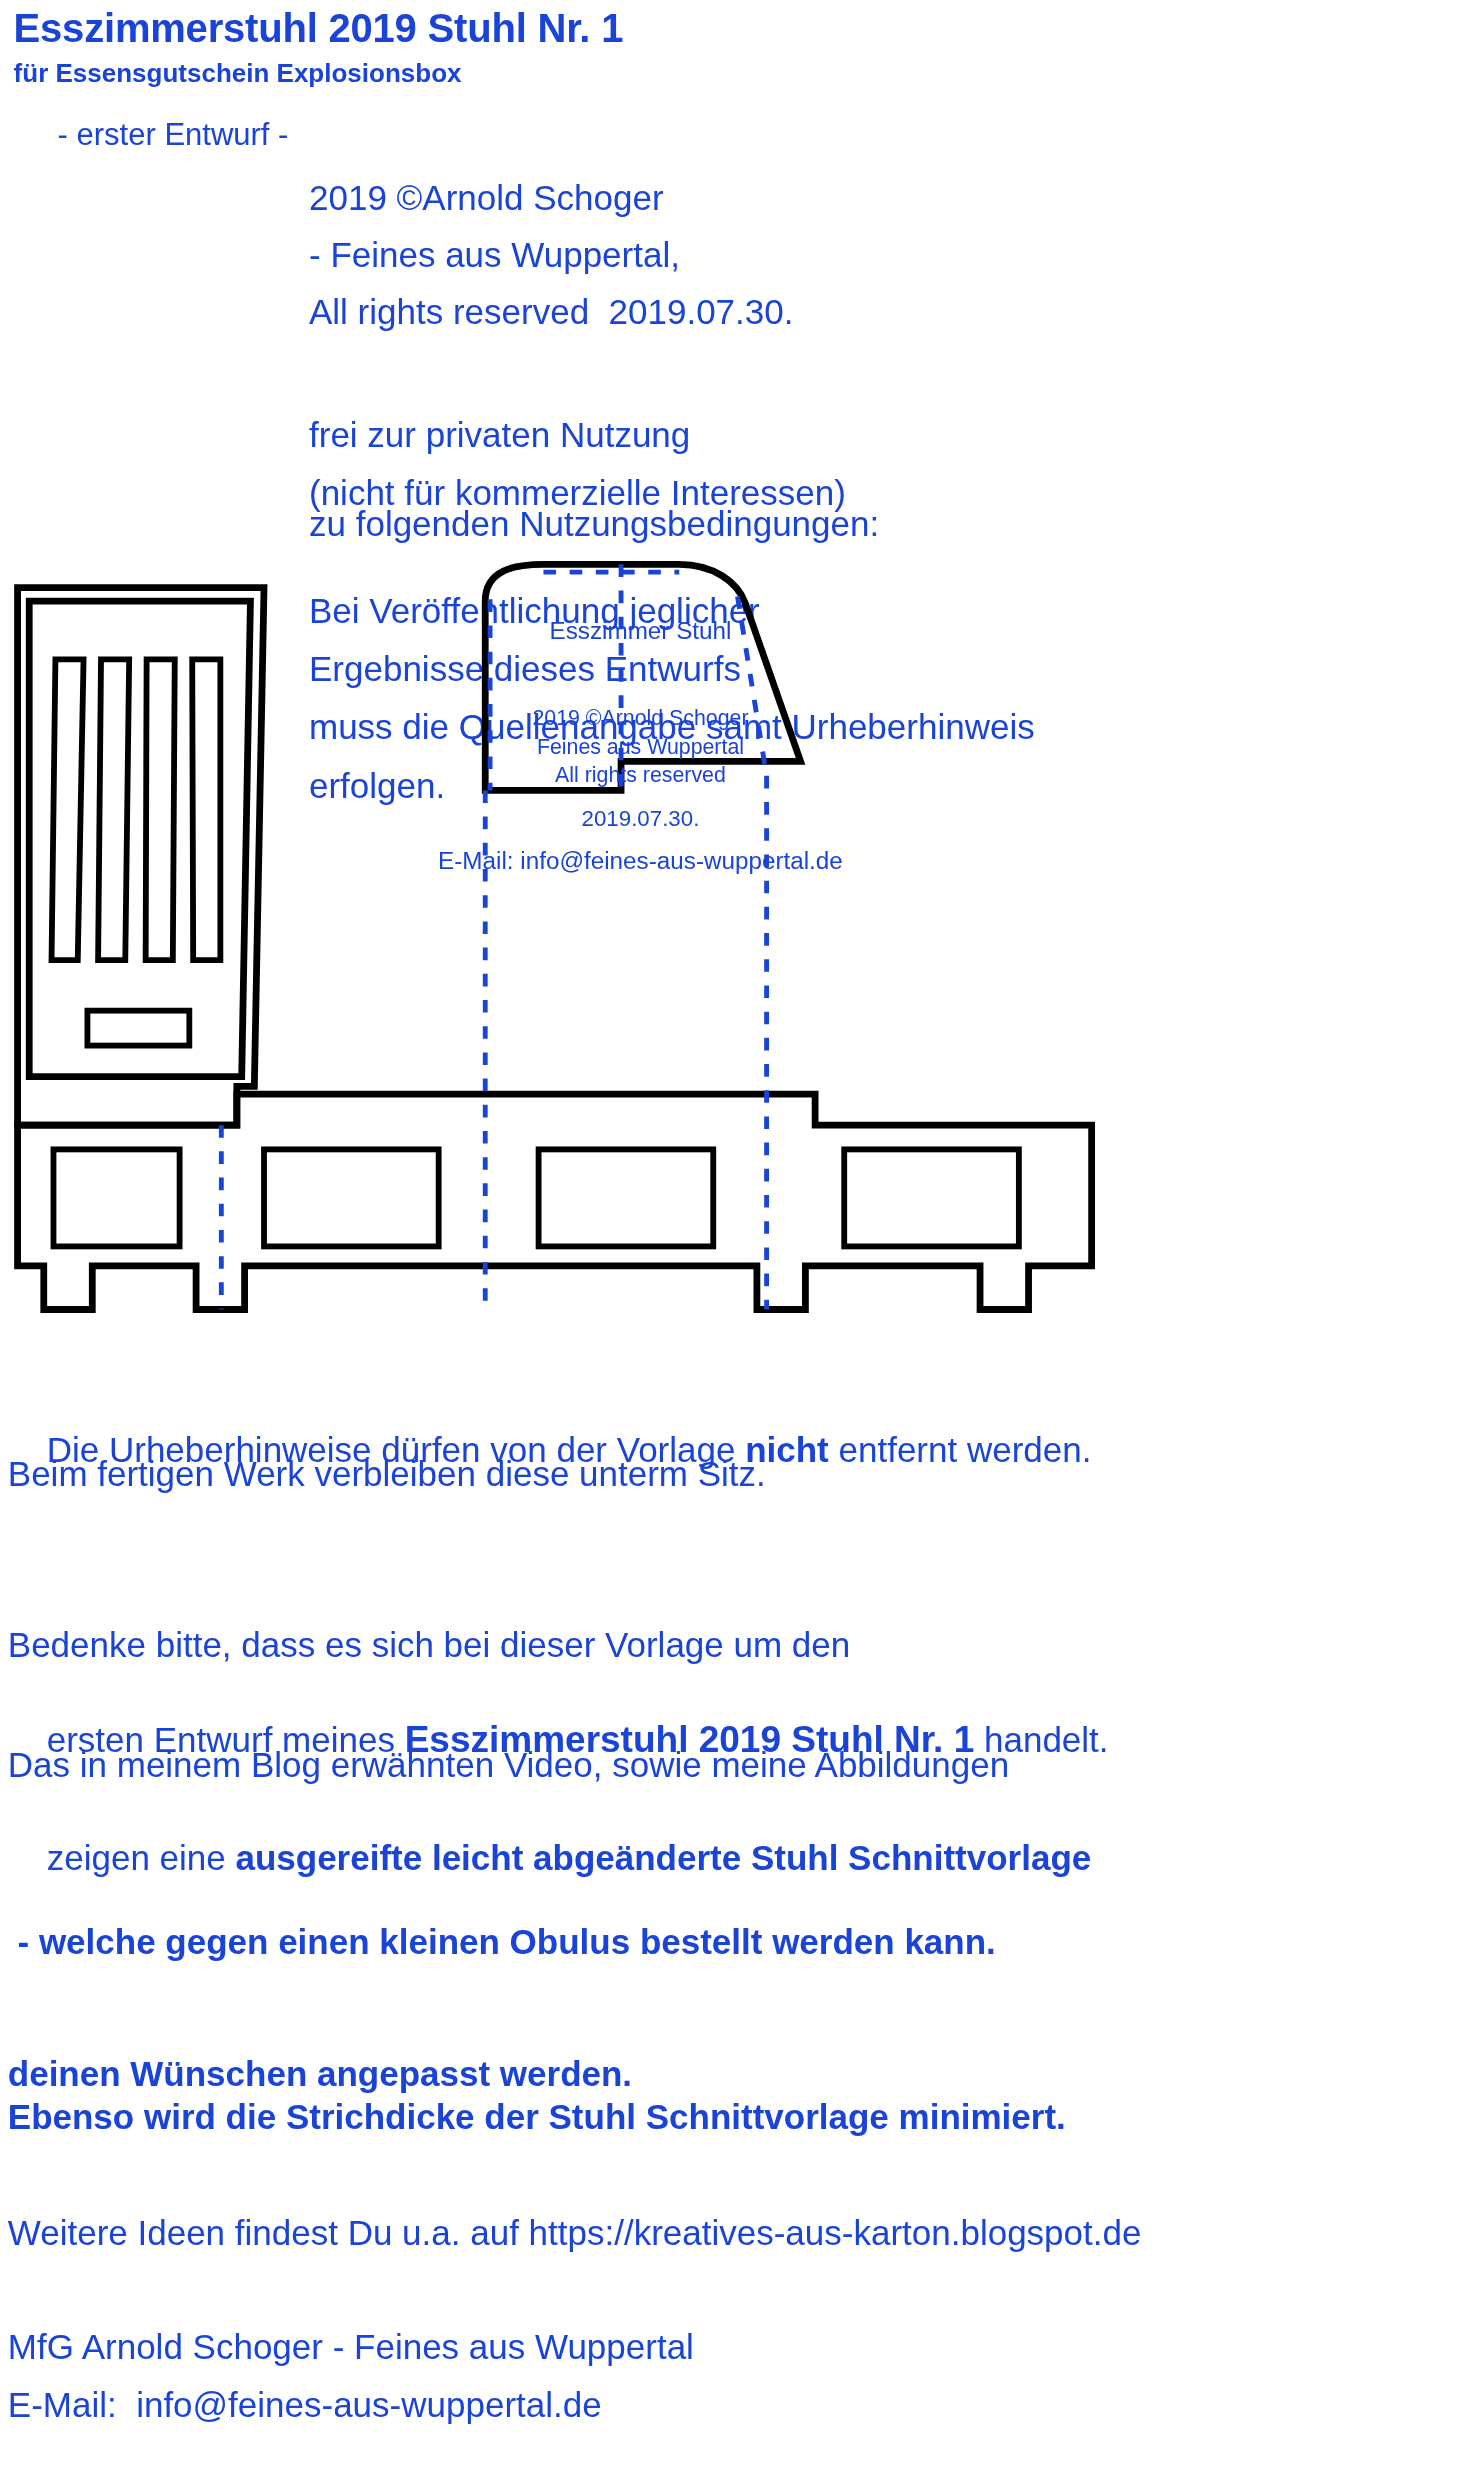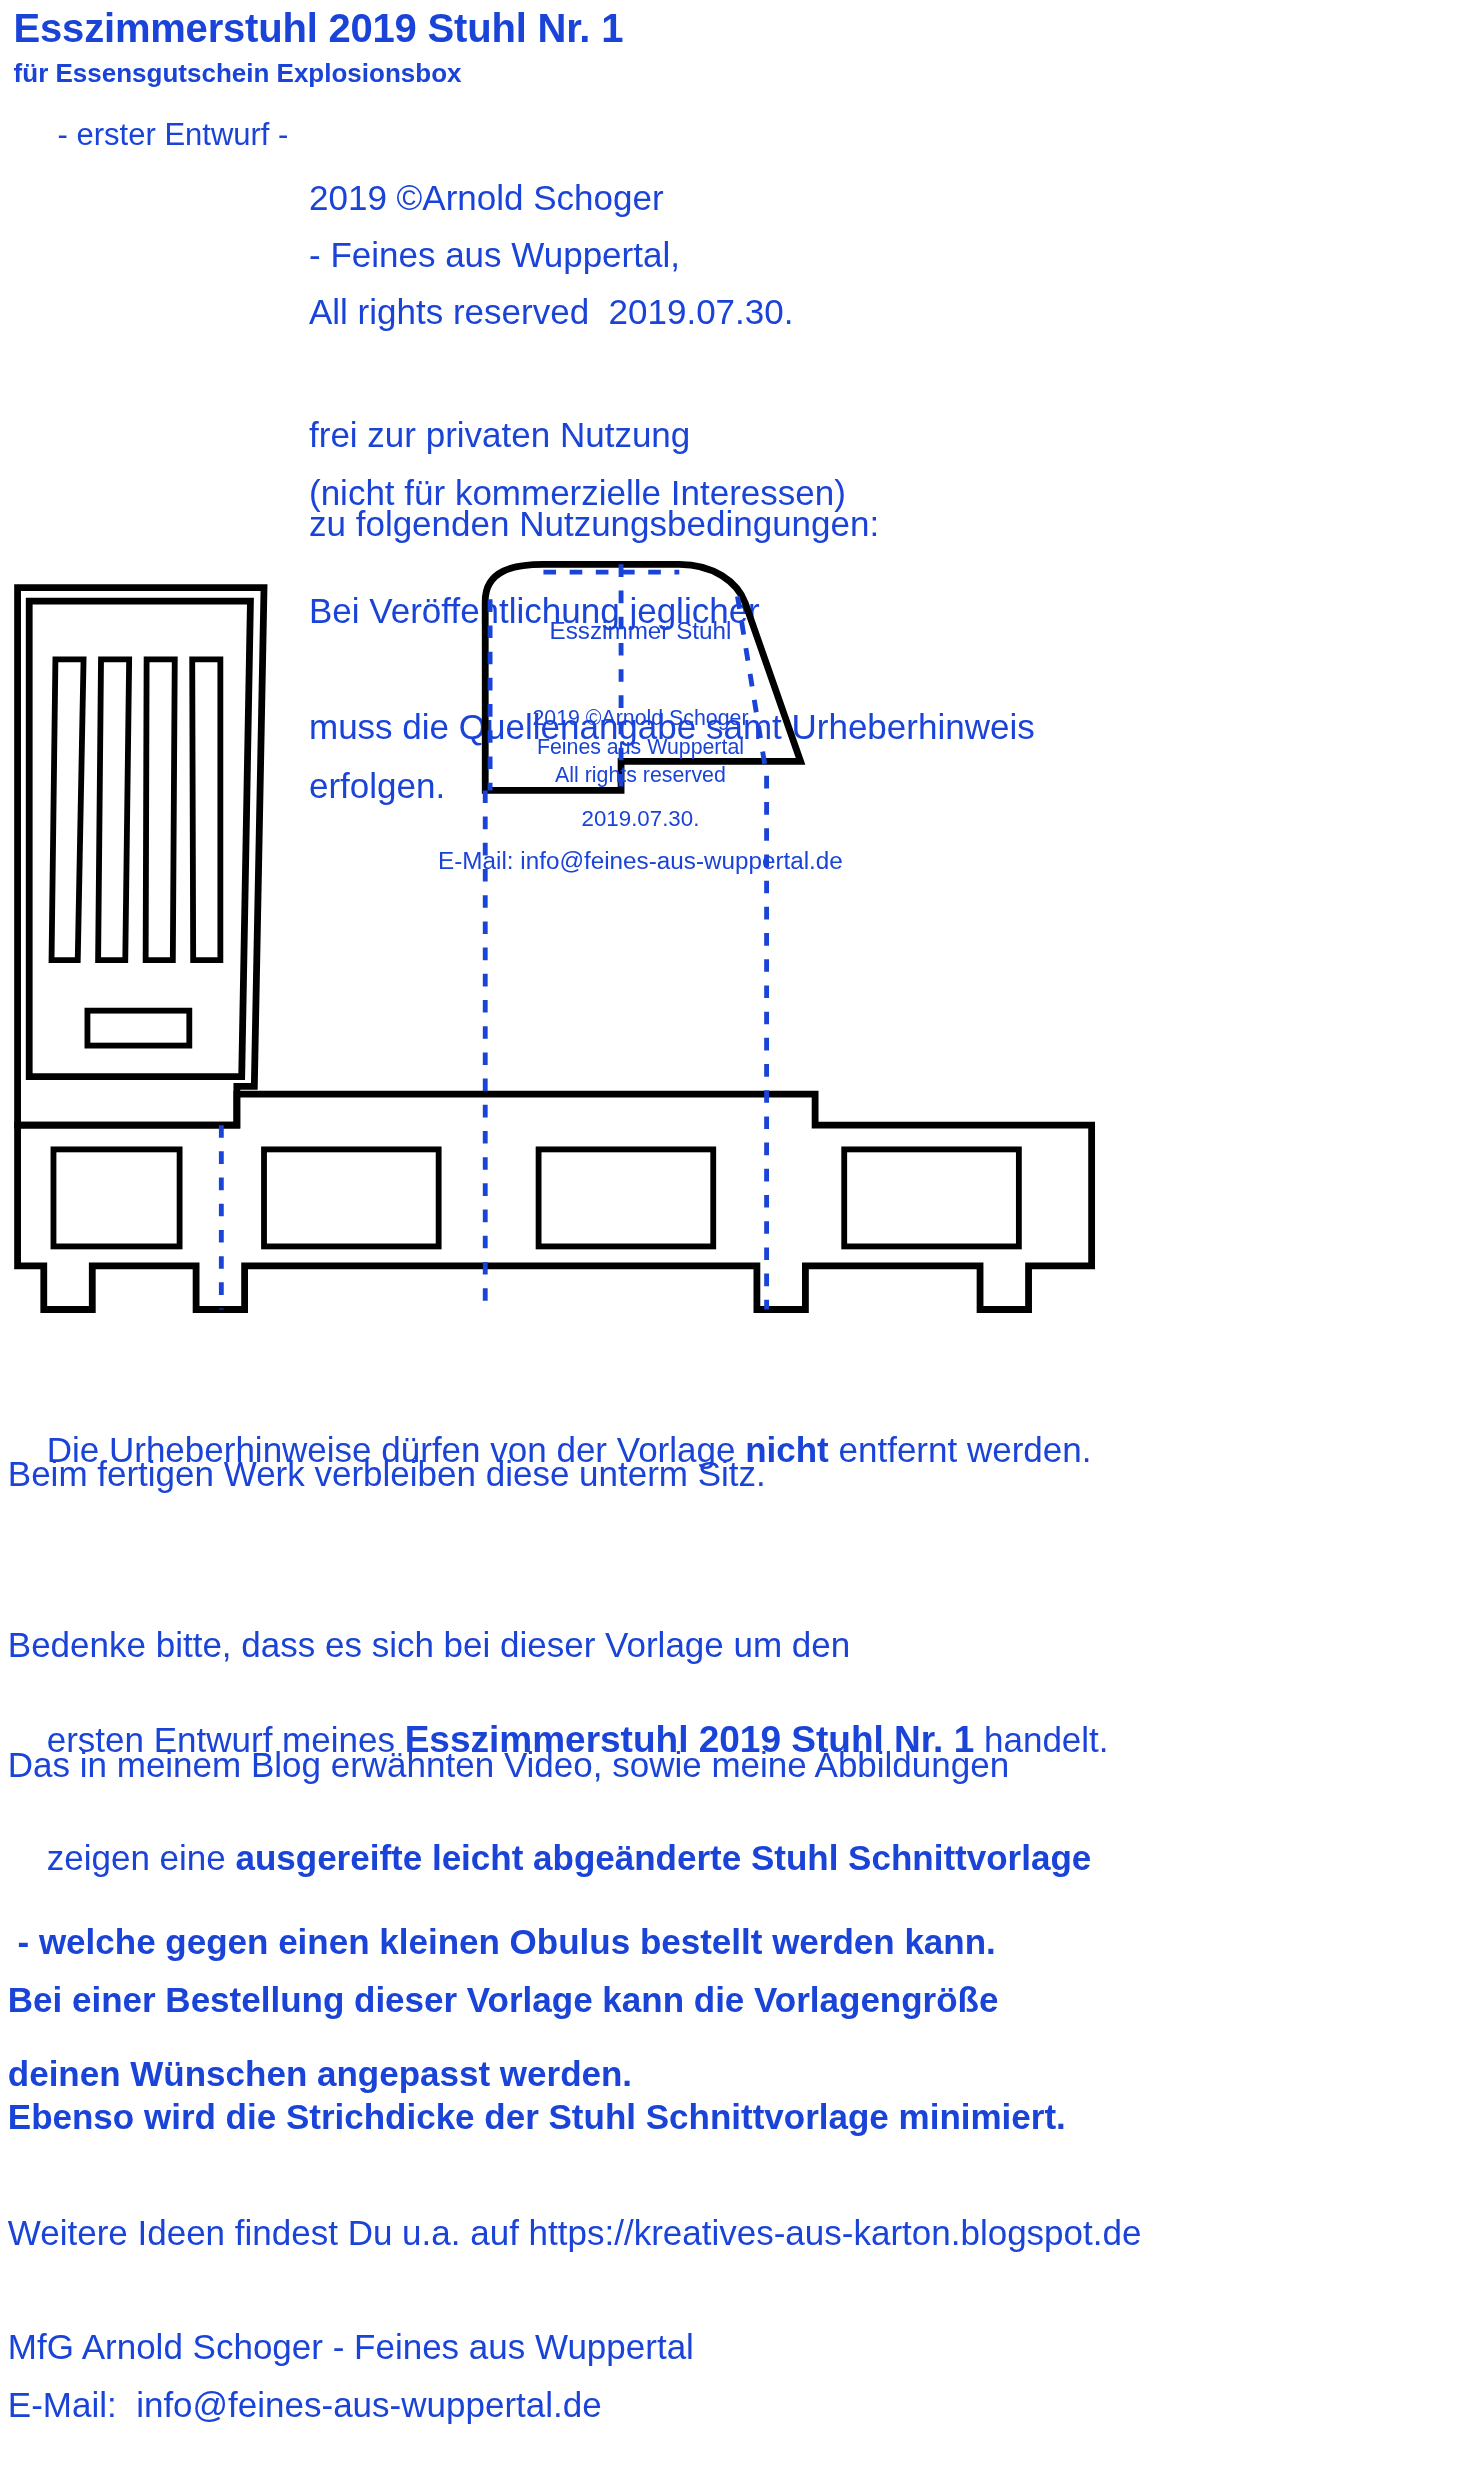--- a/index.html
+++ b/index.html
@@ -73,20 +73,21 @@
   <div class="txt t-sub" style="left:13.6px; top:119px;margin-left:44px;">- erster Entwurf -</div>
 
   <div class="txt t-body2" style="left:309px; top:180px;">2019 ©Arnold Schoger</div>
   <div class="txt t-body2" style="left:309px; top:237px;">- Feines aus Wuppertal,</div>
   <div class="txt t-body2" style="left:309px; top:294px;">All rights reserved  2019.07.30.</div>
 
   <div class="txt t-body2" style="left:309px; top:417px;">frei zur privaten Nutzung</div>
   <div class="txt t-body2" style="left:309px; top:475px;">(nicht für kommerzielle Interessen)</div>
   <div class="txt t-body2" style="left:309px; top:506px;">zu folgenden Nutzungsbedingungen:</div>
   <div class="txt t-body2" style="left:309px; top:593px;">Bei Veröffentlichung jeglicher</div>
+  <div class="txt t-body2" style="left:309px; top:651px;">Ergebnisse dieses Entwurfs</div>
   <div class="txt t-body2" style="left:309px; top:709px;">muss die Quellenangabe samt Urheberhinweis</div>
   <div class="txt t-body2" style="left:309px; top:768px;">erfolgen.</div>
 
   <svg class="drawing" viewBox="0 0 1150 840" xmlns="http://www.w3.org/2000/svg">
 
     <g fill="none" stroke="#000000" stroke-width="7">
 
       <path d="M 18 46 L 272 46 L 262 560 L 244 560 L 244 568 L 244 600
                L 18 600 Z"></path>
 
@@ -167,21 +168,20 @@
     <span>ersten Entwurf meines </span><span class="t-bold t-big">Esszimmerstuhl 2019 Stuhl Nr. 1</span><span> handelt.</span>
   </div>
 
   <div class="txt t-body2" style="left:7.8px; top:1747px;">Das in meinem Blog erwähnten Video, sowie meine Abbildungen</div>
 
   <div class="txt t-body2" style="left:7.8px; top:1805px;">
     <span>zeigen eine </span><span class="t-bold">ausgereifte leicht abgeänderte Stuhl Schnittvorlage</span>
   </div>
 
   <div class="txt t-body2 t-bold" style="left:7.8px; top:1924px;"> - welche gegen einen kleinen Obulus bestellt werden kann.</div>
-  <div class="txt t-body2 t-bold" style="left:7.8px; top:1982px;">Bei einer Bestellung dieser Vorlage kann die Vorlagengröße</div>
   <div class="txt t-body2 t-bold" style="left:7.8px; top:2041px;margin-top:15px;">deinen Wünschen angepasst werden.</div>
   <div class="txt t-body2 t-bold" style="left:7.8px; top:2099px;">Ebenso wird die Strichdicke der Stuhl Schnittvorlage minimiert.</div>
 
   <div class="txt t-body2" style="left:7.8px; top:2215px;">Weitere Ideen findest Du u.a. auf https://kreatives-aus-karton.blogspot.de</div>
 
   <div class="txt t-body2" style="left:7.8px; top:2329px;">MfG Arnold Schoger - Feines aus Wuppertal</div>
 
   <div class="txt t-body2" style="left:7.8px; top:2387px;">E-Mail:  info@feines-aus-wuppertal.de</div>
 
 </div>

